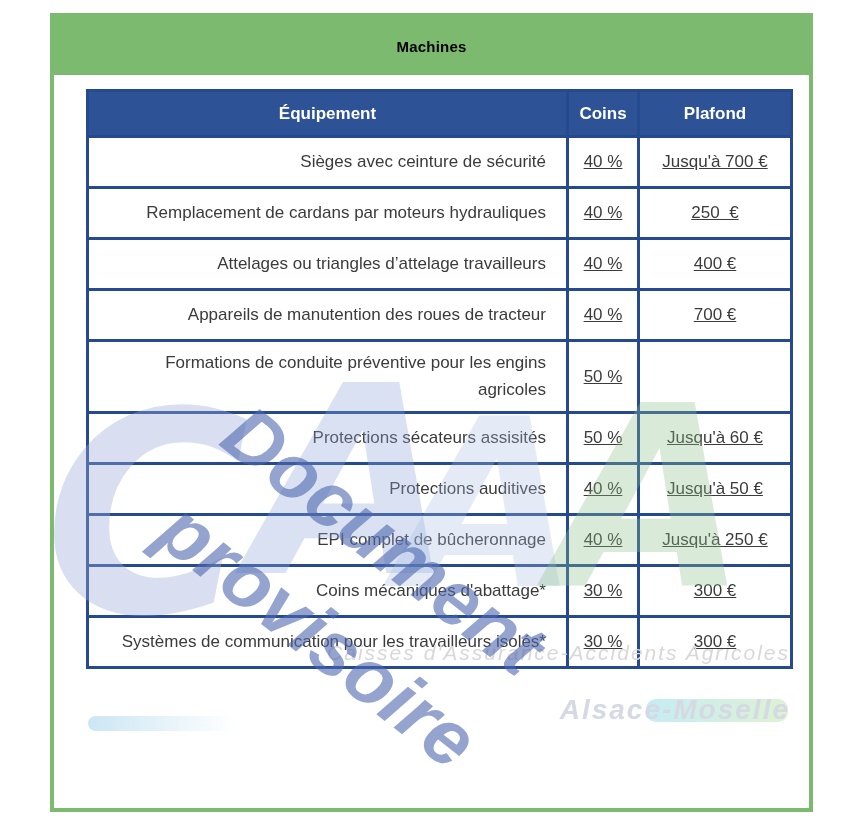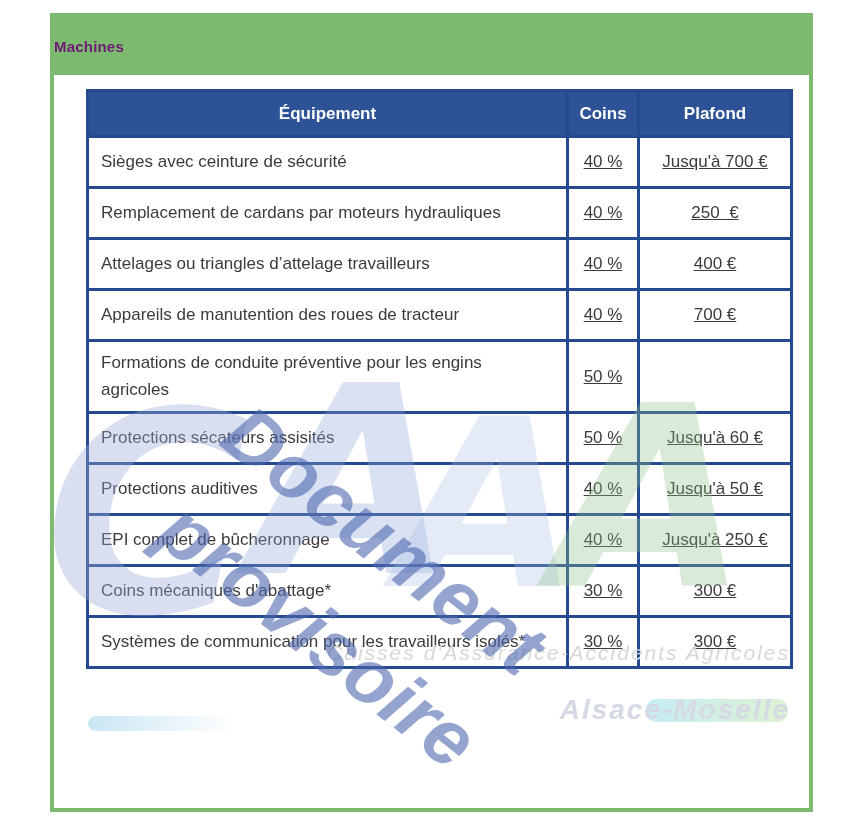--- a/index.html
+++ b/index.html
@@ -21,22 +21,22 @@
   .panel{
     position:absolute;
     left:50px; top:13px;
     width:763px; height:799px;
     border:4px solid var(--green);
     background:#ffffff;
   }
   .panel-header{
     height:58px;
     background:var(--green);
-    display:flex;align-items:center;
-    color:#701a75;
+    display:flex;align-items:center;justify-content:center;
+    color:#000000;
     font-weight:bold;
     font-size:15px;
     letter-spacing:0.2px;
   }
   .panel-body{
     padding:14px 0 0 32px;
   }
   table.equip{
     border-collapse:collapse;
     width:704px;
@@ -57,21 +57,21 @@
     height:46px;
     text-align:center;
   }
   table.equip tbody td{
     height:51px;
     background:#ffffff;
     vertical-align:middle;
   }
   table.equip tbody tr.tall td{height:72px;}
   td.col-equip{
-    text-align:left;
+    text-align:right;
     padding:6px 20px 6px 12px;
     line-height:1.55;
   }
   td.col-taux, td.col-plafond{
     text-align:center;
     white-space:pre-wrap;
     text-decoration:underline;
   }
   
   .watermark{

